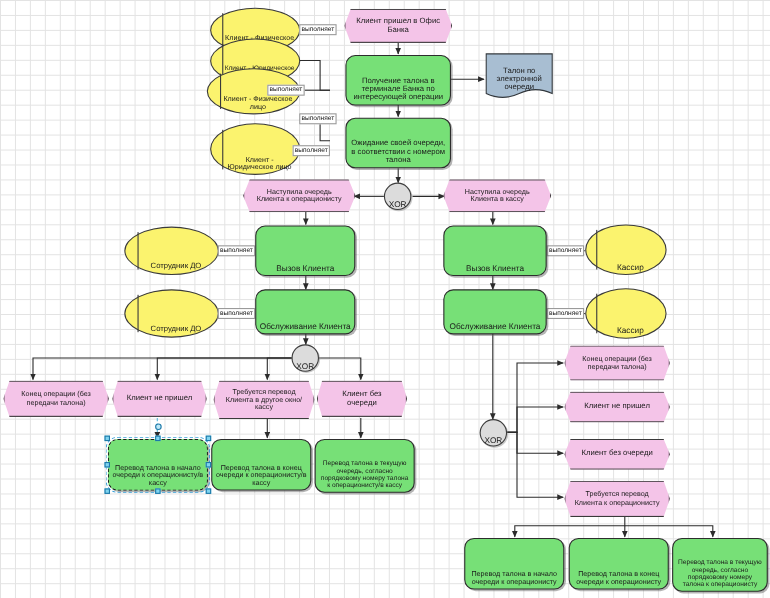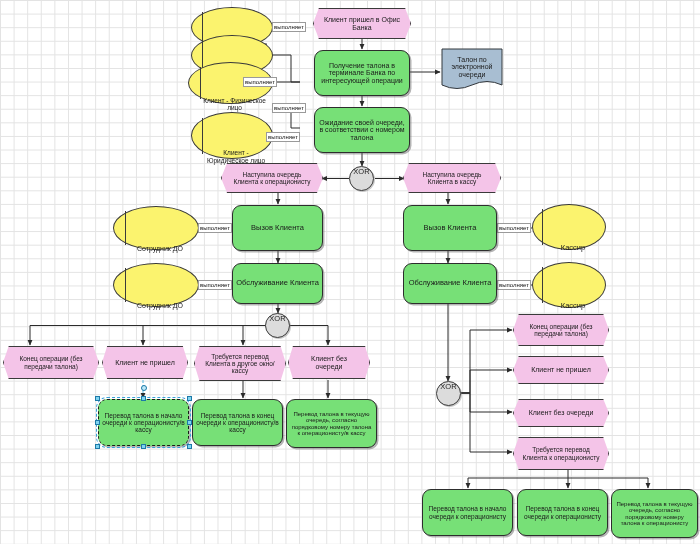--- a/index.html
+++ b/index.html
@@ -17,21 +17,21 @@
     background-image:
       linear-gradient(to right, #e3e3e3 1px, transparent 1px),
       linear-gradient(to bottom, #e3e3e3 1px, transparent 1px);
     background-size:13.6px 13.6px;
     overflow:hidden;
   }
   #wires { position:absolute; left:0; top:0; width:700px; height:544px; pointer-events:none; }
 
   .node {
     position:absolute;
-    display:flex; align-items:center; justify-content:center;
+    display:flex; align-items:flex-end; justify-content:center;
     text-align:center;
     color:#1a1a1a;
     line-height:1.08;
     padding:2px 3px;
   }
 
   
   .fn {
     background:#77e077;
     border:1px solid #2d2d2d;
@@ -67,21 +67,21 @@
   .doc { background:transparent; }
   .doc svg { position:absolute; left:0; top:0; }
   .doc .txt { position:relative; z-index:2; width:100%; text-align:center; padding-bottom:8px;}
   
   .xor {
     position:absolute;
     width:25px; height:25px;
     border-radius:50%;
     background:#dcdcdc;
     border:1px solid #3c3c3c;
-    display:flex; align-items:flex-start; justify-content:center;
+    display:flex; align-items:flex-end; justify-content:center;
     font-size:7.5px; color:#222;
     box-shadow:1px 1px 0 rgba(120,120,120,.4);
   }
   
   .elabel {
     position:absolute;
     background:#ffffff;
     border:1px solid #9a9a9a;
     font-size:6px;
     color:#111;

